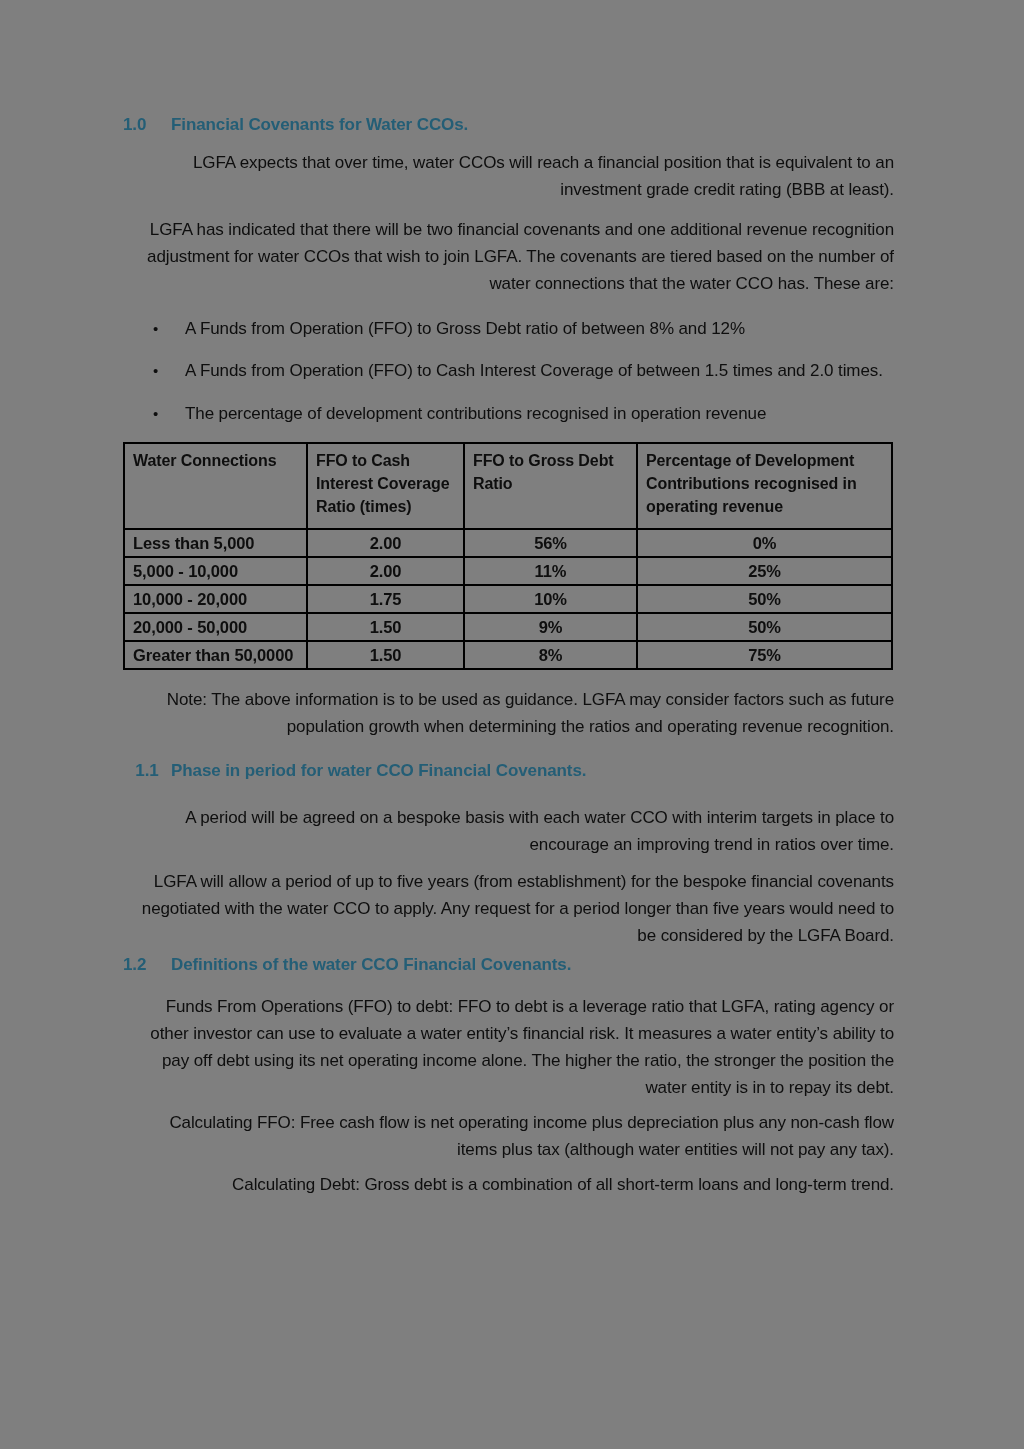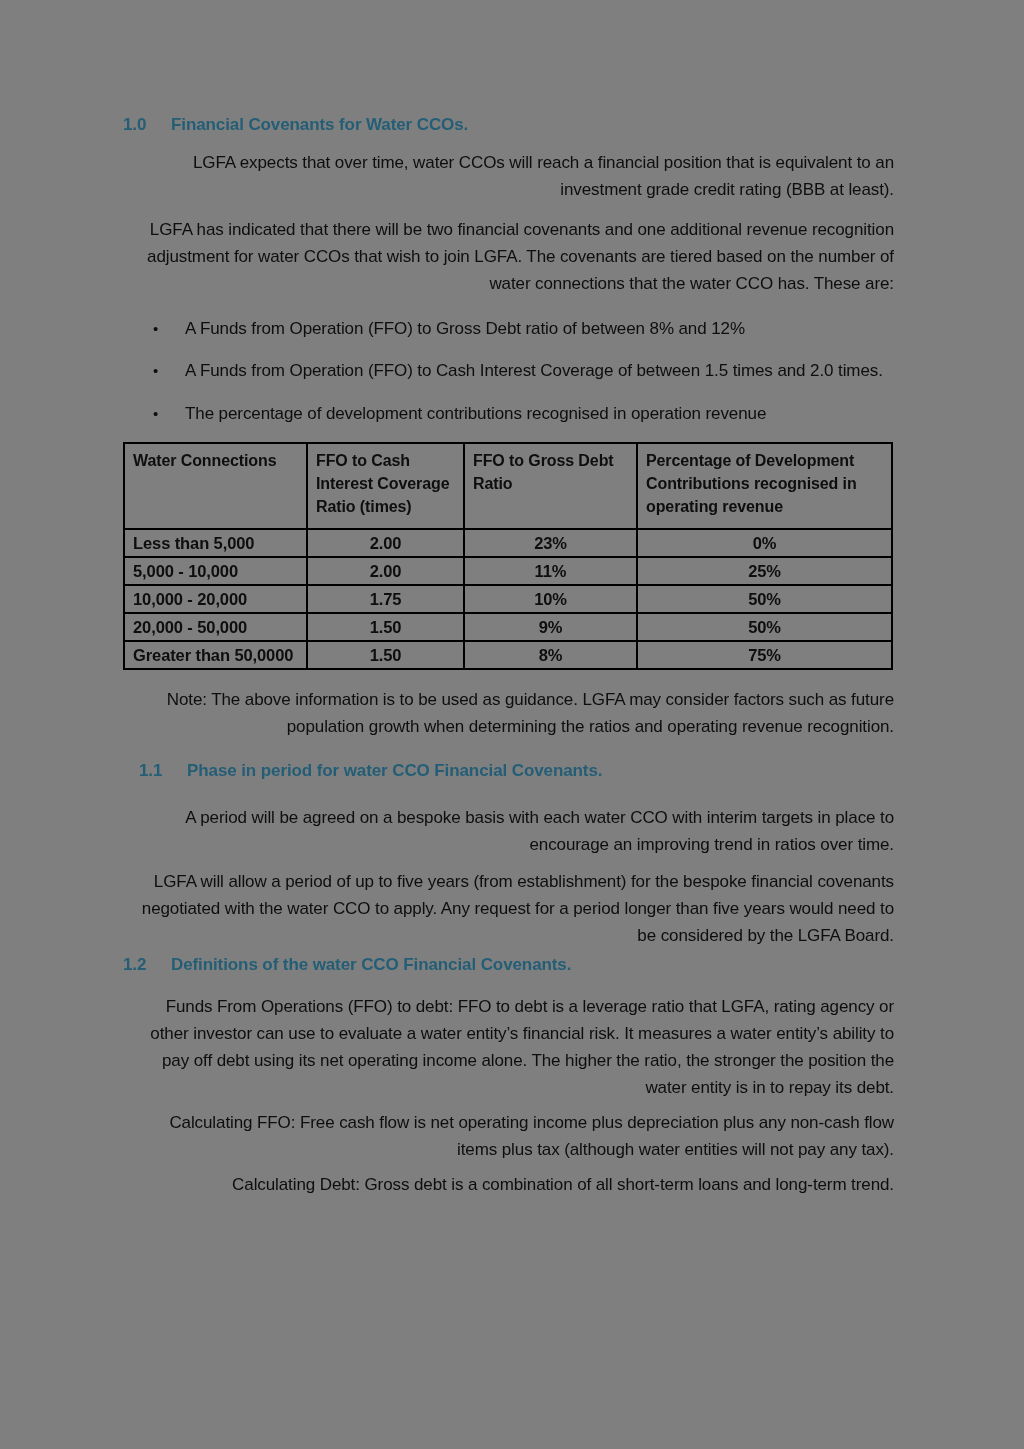--- a/index.html
+++ b/index.html
@@ -13,21 +13,21 @@
   }
   .doc{
     position:absolute;left:123px;top:101px;width:779px;
     font-size:17px;line-height:27px;letter-spacing:-0.1px;
   }
   .heading{
     color:#245e76;font-weight:bold;display:flex;
   }
   .h-num{width:48px;flex:none;}
   .h-first{margin:10px 0 11px;}
-  .h-11{margin:0 16px 20px;}
+  .h-11{margin:0 0 20px;text-align:center;}
   .h-12{margin:0 0 15px;}
   p{margin:8px;text-align:right;}
   .mb13{margin-bottom:13px;}
   .mb18{margin-bottom:18px;}
   .mb8{margin-bottom:8px;}
   .mb17{margin-bottom:17px;}
   .mb5{margin-bottom:5px;}
   .mb10{margin-bottom:10px;}
   .mb2{margin-bottom:2px;}
   .mb7{margin-bottom:7px;}
@@ -101,21 +101,21 @@
         <th>Water Connections</th>
         <th>FFO to Cash Interest Coverage Ratio (times)</th>
         <th>FFO to Gross Debt Ratio</th>
         <th>Percentage of Development Contributions recognised in operating revenue</th>
       </tr>
     </thead>
     <tbody>
       <tr>
         <td class="c0">Less than 5,000</td>
         <td>2.00</td>
-        <td>23%</td>
+        <td>56%</td>
         <td>0%</td>
       </tr>
       <tr>
         <td class="c0">5,000 - 10,000</td>
         <td>2.00</td>
         <td>11%</td>
         <td>25%</td>
       </tr>
       <tr>
         <td class="c0">10,000 - 20,000</td>

